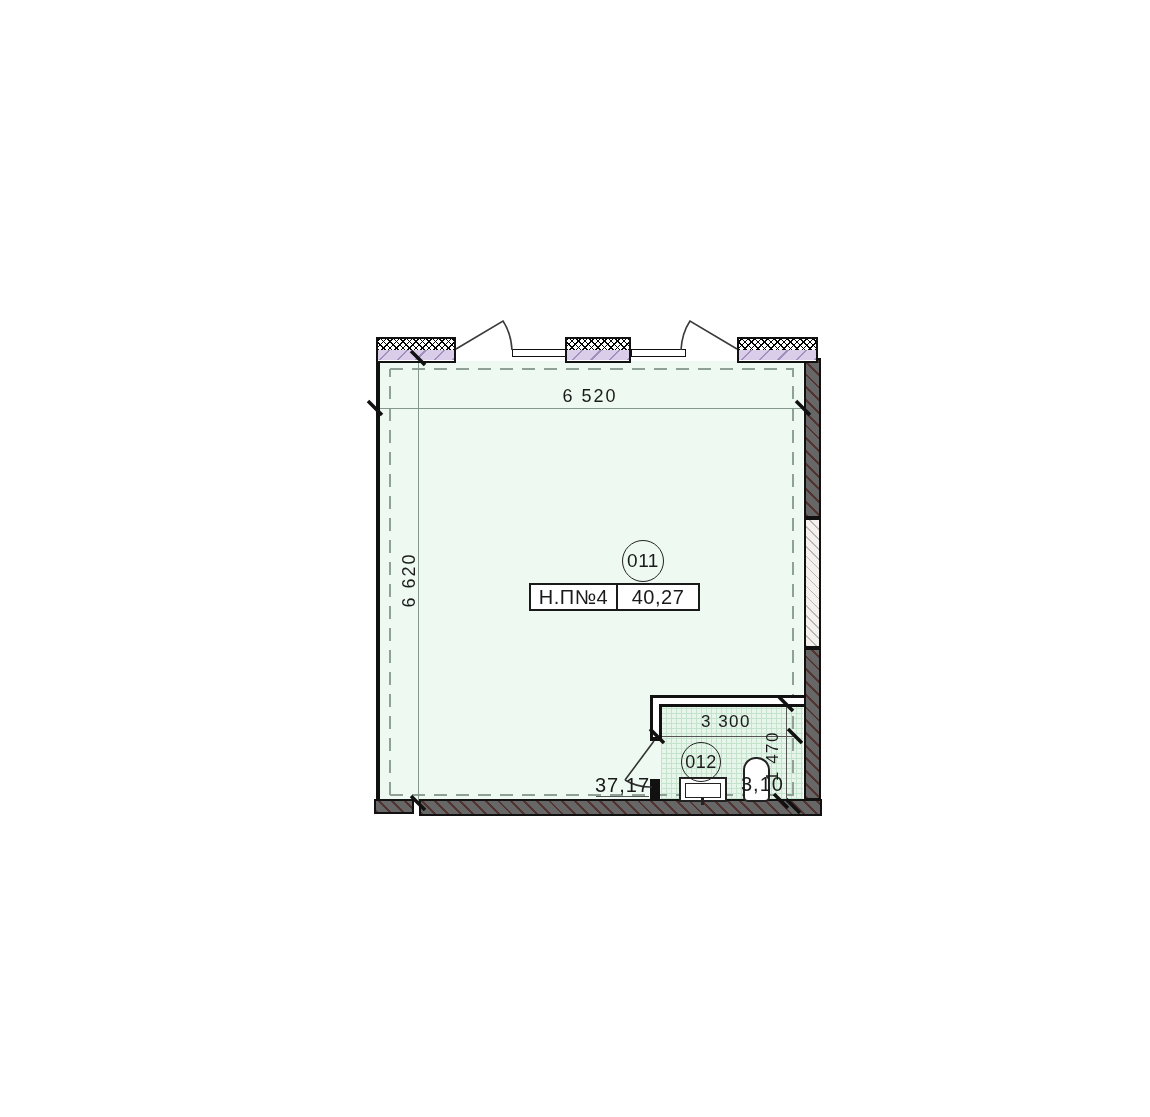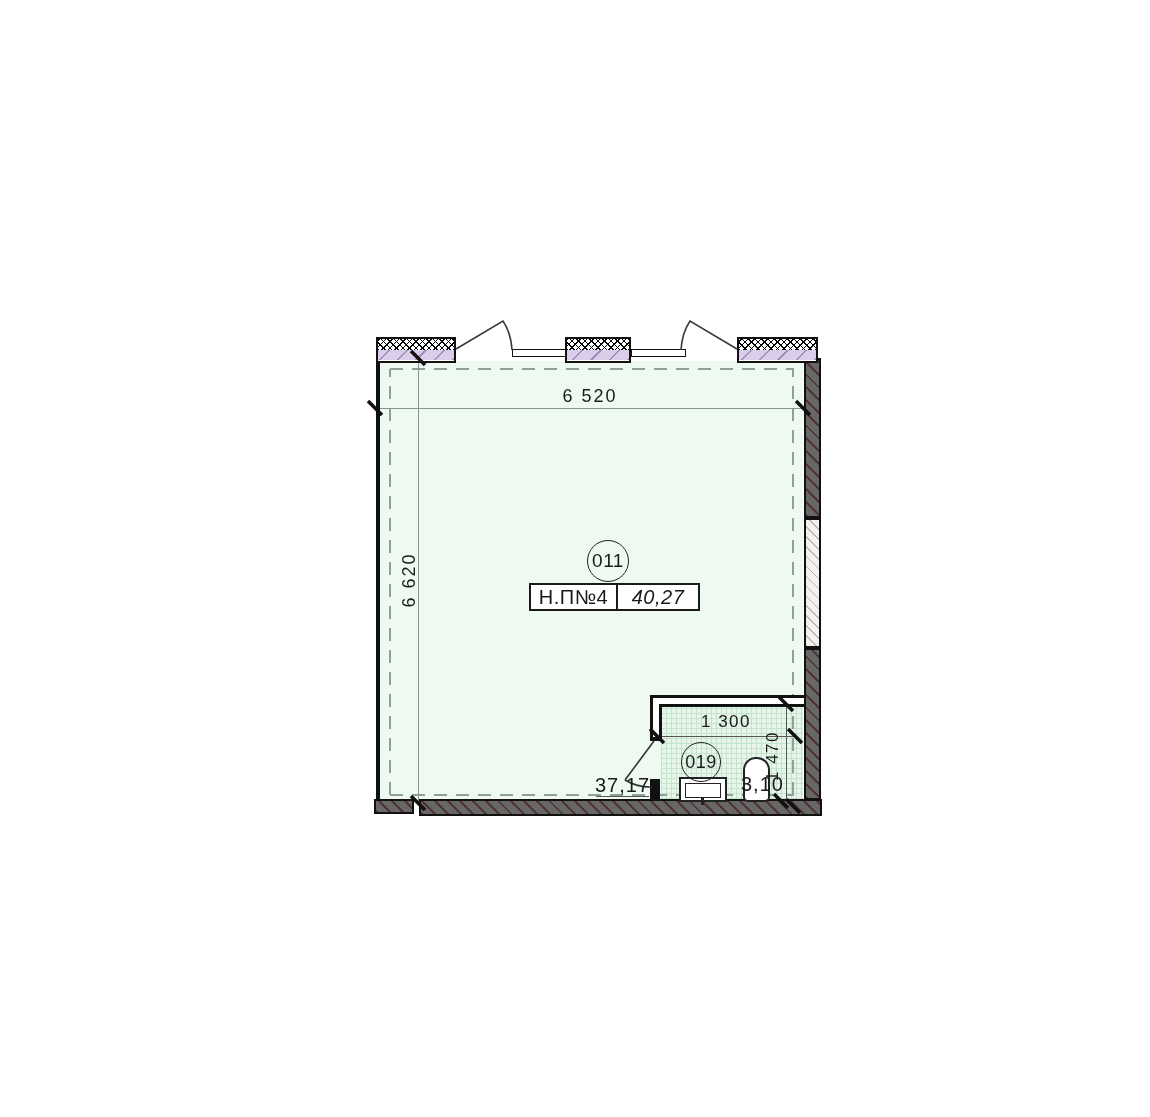--- a/index.html
+++ b/index.html
@@ -70,21 +70,21 @@
   .room-circle{
     border:1.6px solid #222;border-radius:50%;display:flex;align-items:center;justify-content:center;
     font-size:19px;letter-spacing:0.5px;background:transparent;box-sizing:border-box;
   }
   .label-table{
     display:flex;background:#fff;border:2px solid #1a1a1a;box-sizing:border-box;
     height:28px;align-items:stretch;
   }
   .label-table .cell{display:flex;align-items:center;justify-content:center;font-size:20px;letter-spacing:0.5px;}
   .label-table .cell.name{width:85px;border-right:2px solid #1a1a1a;}
-  .label-table .cell.value{flex:1;font-style:italic;}
+  .label-table .cell.value{flex:1;}
   svg{position:absolute;left:0;top:0;}
 </style>
 </head>
 <body>
 
 <div class="canvas">
 
   <div class="abs floor-main"></div>
   <div class="abs floor-bath"></div>
 
@@ -145,38 +145,38 @@
       <line x1="411" y1="351" x2="425" y2="365"></line>
       <line x1="411" y1="796" x2="425" y2="810"></line>
       <line x1="650" y1="729" x2="664" y2="743"></line>
       <line x1="788" y1="729" x2="802" y2="743"></line>
       <line x1="779" y1="697" x2="793" y2="711"></line>
       <line x1="774" y1="794" x2="788" y2="808"></line>
       <line x1="786" y1="799" x2="800" y2="813"></line>
     </g>
   </svg>
 
-  <div class="abs room-circle" style="left:587px;top:540px;width:42px;height:42px;">
+  <div class="abs room-circle" style="left:622px;top:540px;width:42px;height:42px;">
     <span>011</span>
   </div>
 
   <div class="abs label-table" style="left:529px;top:583px;width:171px;">
     <div class="cell name">Н.П№4</div>
     <div class="cell value">40,27</div>
   </div>
 
   <div class="abs room-circle" style="left:681px;top:742px;width:40px;height:40px;font-size:18px;">
-    <span>019</span>
+    <span>012</span>
   </div>
 
   <div class="abs dim-text" style="left:540px;top:386px;width:100px;">6 520</div>
 
   <div class="abs dim-text rot" style="left:374px;top:570px;width:70px;height:20px;">6 620</div>
 
-  <div class="abs dim-text sm" style="left:686px;top:712px;width:80px;">1 300</div>
+  <div class="abs dim-text sm" style="left:686px;top:712px;width:80px;">3 300</div>
 
   <div class="abs dim-text sm rot" style="left:737px;top:747px;width:70px;height:18px;">1 470</div>
 
   <div class="abs area-text" style="left:595px;top:774px;">37,17</div>
 
   <div class="abs area-text" style="left:741px;top:773px;">3,10</div>
 
 </div>
 
 </body></html>

